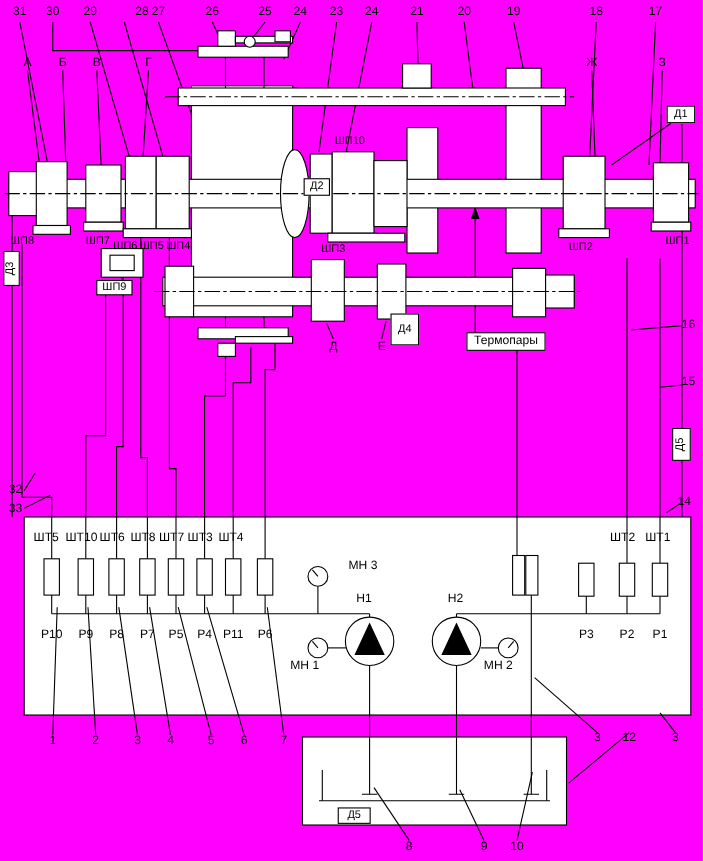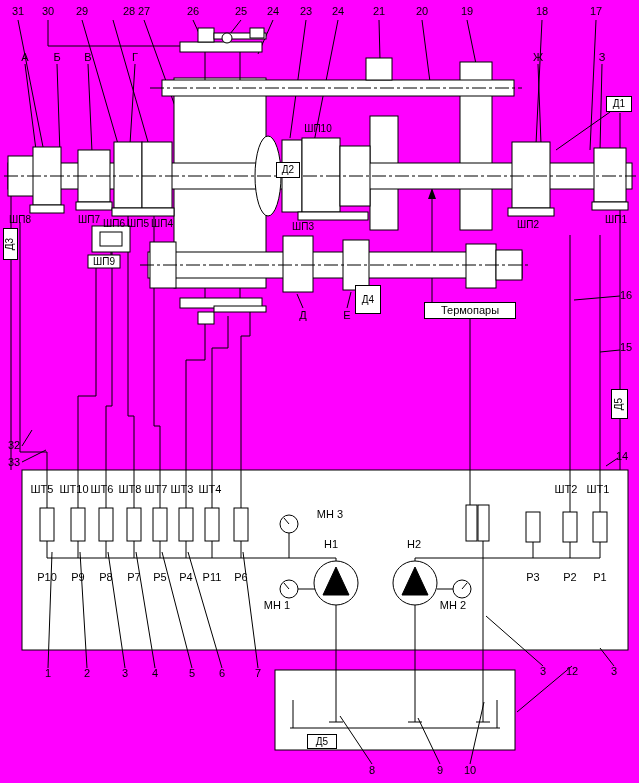--- a/index.html
+++ b/index.html
@@ -273,21 +273,21 @@
 <div class="bx" style="left:355px;top:285px;width:26px;height:29px">
       <span>Д4</span>
     </div>
 <div class="bx vert" style="left:611px;top:389px;width:17px;height:30px">
       <span>Д5</span>
     </div>
 <div class="bx" style="left:307px;top:734px;width:30px;height:15px">
       <span>Д5</span>
     </div>
 
-<div class="bx" style="left:424px;top:302px;width:92px;height:17px;font-size:11px">
+<div class="bx" style="left:424px;top:302px;width:72px;height:17px;font-size:11px">
       <span>Термопары</span>
     </div>
 
 <div class="lb" style="left:42px;top:484px">ШТ5</div>
 <div class="lb" style="left:74px;top:484px">ШТ10</div>
 <div class="lb" style="left:102px;top:484px">ШТ6</div>
 <div class="lb" style="left:130px;top:484px">ШТ8</div>
 <div class="lb" style="left:156px;top:484px">ШТ7</div>
 <div class="lb" style="left:182px;top:484px">ШТ3</div>
 <div class="lb" style="left:210px;top:484px">ШТ4</div>

